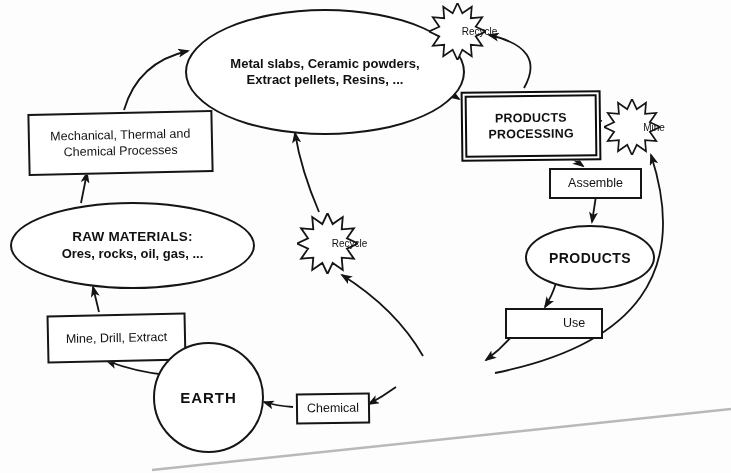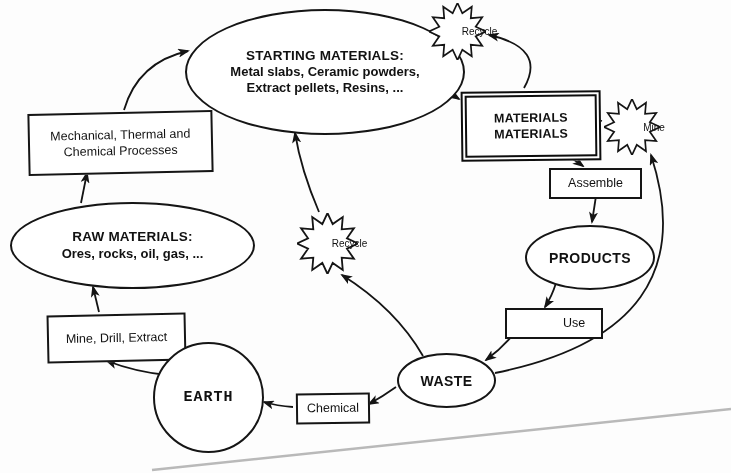--- a/index.html
+++ b/index.html
@@ -19,21 +19,21 @@
   }
   .ellipse{border:2px solid #151515;border-radius:50%;}
   .circle{border:2px solid #151515;border-radius:50%;}
   .rect{border:2px solid #151515;}
   .rect-thick{border:6px double #0d0d0d;}
   .tilt-a{transform:rotate(-1.2deg);}
   .tilt-b{transform:rotate(-0.7deg);}
   .title{font-weight:700;font-size:13.5px;line-height:1.2;letter-spacing:.2px;}
   .body-text{font-weight:600;font-size:13px;line-height:1.22;}
   .box-label{font-size:12.5px;font-weight:400;line-height:1.3;}
-  .big-label{font-weight:700;font-size:15px;letter-spacing:1px;font-family:Liberation Mono, monospace;}
+  .big-label{font-weight:700;font-size:15px;letter-spacing:1px;}
   .mid-label{font-weight:700;font-size:14px;letter-spacing:.4px;}
   .proc-label{font-weight:700;font-size:12.5px;line-height:1.3;letter-spacing:.2px;}
   .star{
     position:absolute;z-index:3;
     display:flex;align-items:center;justify-content:center;
   }
   .star svg{position:absolute;left:0;top:0;width:100%;height:100%;}
   .star-label{position:relative;z-index:1;font-size:10px;font-weight:500;padding-left:44px;}
   path.flow{fill:none;stroke:#141414;stroke-width:1.8px;}
 </style>
@@ -65,33 +65,32 @@
     <path class="flow" d="M 513 335 Q 501 349 486 360" marker-end="url(#ah)"></path>
     <path class="flow" d="M 396 387 Q 382 397 369 404" marker-end="url(#ah)"></path>
     <path class="flow" d="M 293 407 Q 277 406 264 402" marker-end="url(#ah)"></path>
     <path class="flow" d="M 423 356 Q 396 309 342 275" marker-end="url(#ah)"></path>
     <path class="flow" d="M 319 212 Q 301 170 295 133" marker-end="url(#ah)"></path>
     <path class="flow" d="M 495 373 Q 708 330 651 155" marker-end="url(#ah)"></path>
     <path class="flow" d="M 602 121 L 586 117" marker-end="url(#ah)"></path>
   </svg>
 
   <div class="node ellipse" style="left:185px;top:9px;width:236px;height:122px;padding:0 20px;">
-    <div class="title">STARTING MATERIALS:</div>
     <div class="body-text">Metal slabs, Ceramic powders, Extract pellets, Resins, ...</div>
   </div>
 
   <div class="star" style="left:429px;top:3px;width:57px;height:57px;">
     <svg viewBox="0 0 100 100">
       <polygon fill="#ffffff" stroke="#151515" stroke-width="3" points="100,50 81.9,58.5 93.3,75 73.3,73.3 75,93.3 58.5,81.9 50,100 41.5,81.9 25,93.3 26.7,73.3 6.7,75 18.1,58.5 0,50 18.1,41.5 6.7,25 26.7,26.7 25,6.7 41.5,18.1 50,0 58.5,18.1 75,6.7 73.3,26.7 93.3,25 81.9,41.5"></polygon>
     </svg>
     <span class="star-label">Recycle</span>
   </div>
 
   <div class="node rect-thick tilt-b" style="left:461px;top:91px;width:120px;height:58px;padding:0 4px;">
-    <div class="proc-label">MATERIALS MATERIALS</div>
+    <div class="proc-label">PRODUCTS PROCESSING</div>
   </div>
 
   <div class="star" style="left:604px;top:99px;width:56px;height:56px;">
     <svg viewBox="0 0 100 100">
       <polygon fill="#ffffff" stroke="#151515" stroke-width="3" points="100,50 81.9,58.5 93.3,75 73.3,73.3 75,93.3 58.5,81.9 50,100 41.5,81.9 25,93.3 26.7,73.3 6.7,75 18.1,58.5 0,50 18.1,41.5 6.7,25 26.7,26.7 25,6.7 41.5,18.1 50,0 58.5,18.1 75,6.7 73.3,26.7 93.3,25 81.9,41.5"></polygon>
     </svg>
     <span class="star-label">Mine</span>
   </div>
 
   <div class="node rect tilt-a" style="left:28px;top:112px;width:161px;height:58px;padding:0 10px;">
@@ -123,21 +122,18 @@
   </div>
 
   <div class="node rect" style="left:505px;top:308px;width:54px;height:27px;padding-left:40px;">
     <div class="box-label">Use</div>
   </div>
 
   <div class="node circle" style="left:153px;top:342px;width:107px;height:107px;">
     <div class="big-label">EARTH</div>
   </div>
 
-  <div class="node ellipse" style="left:397px;top:353px;width:95px;height:51px;">
-    <div class="mid-label">WASTE</div>
-  </div>
 
   <div class="node rect tilt-b" style="left:296px;top:393px;width:70px;height:27px;">
     <div class="box-label">Chemical</div>
   </div>
 
 </div>
 
 </body></html>

